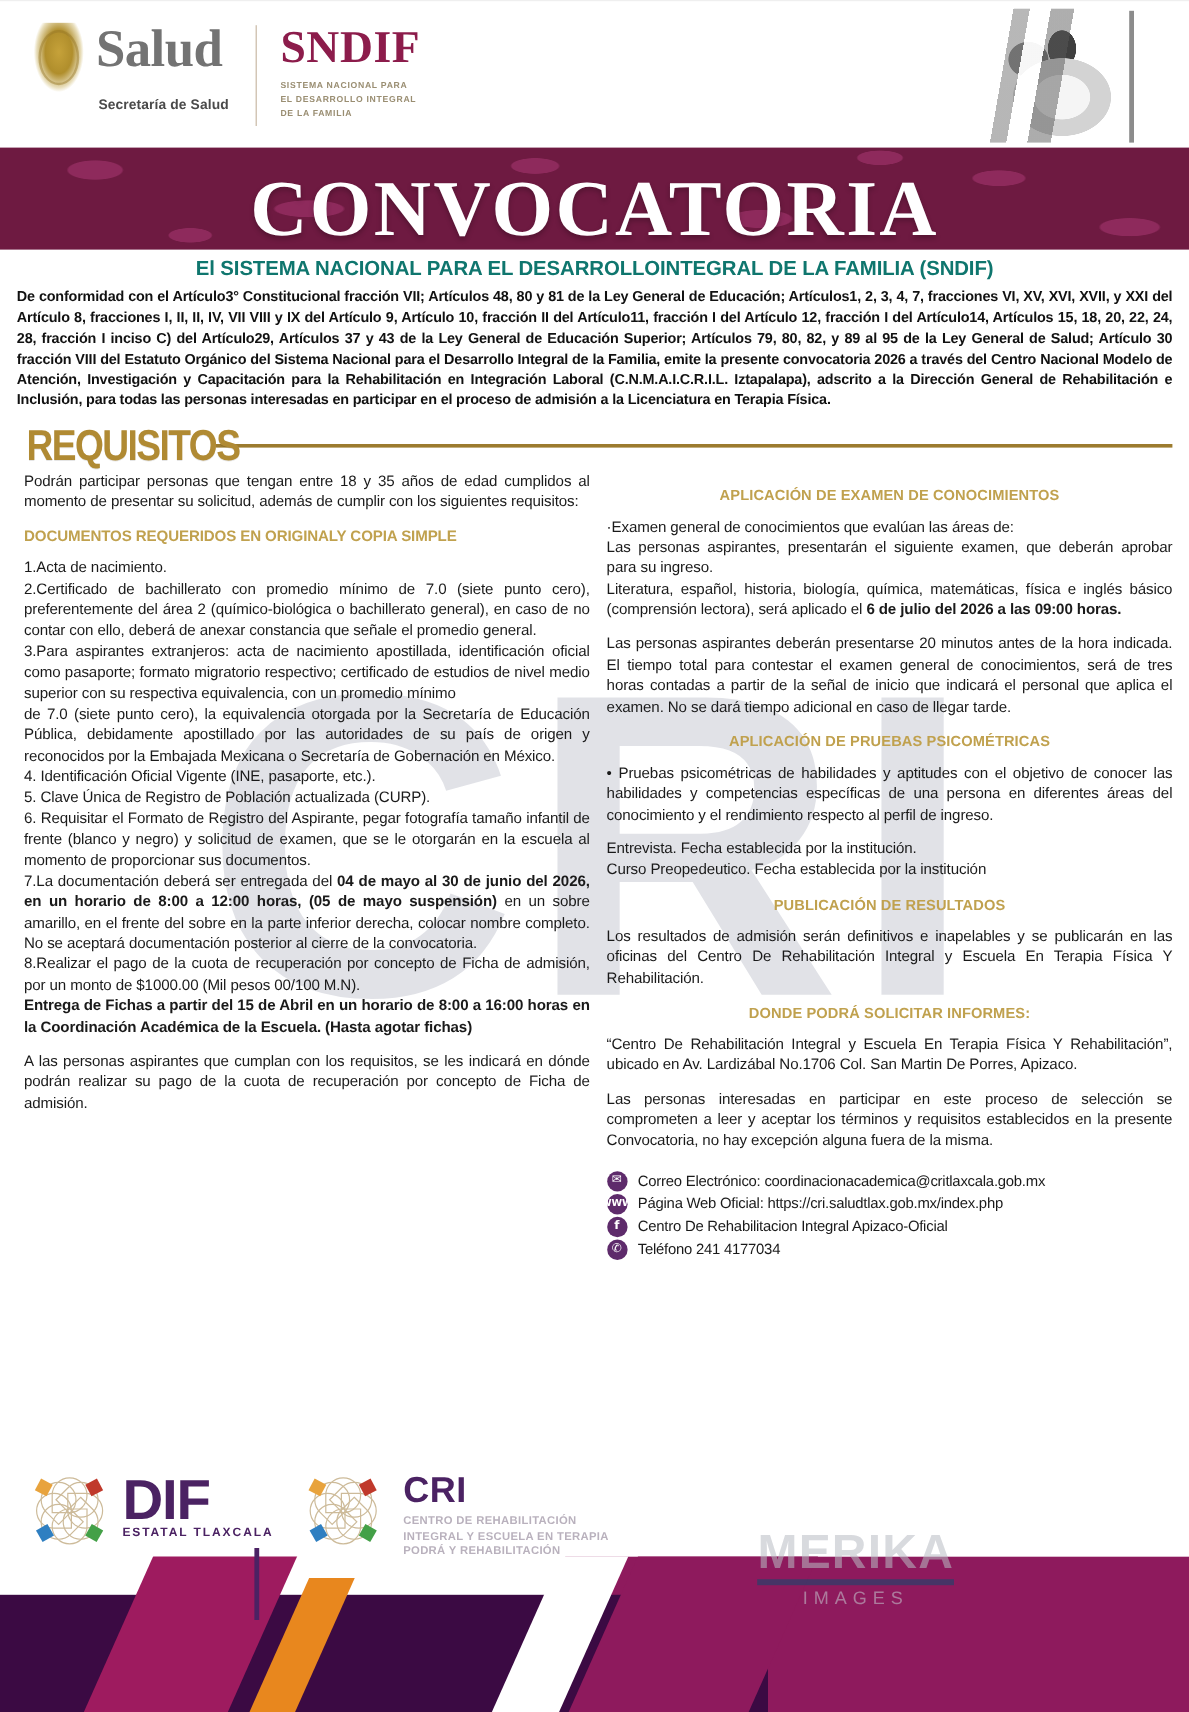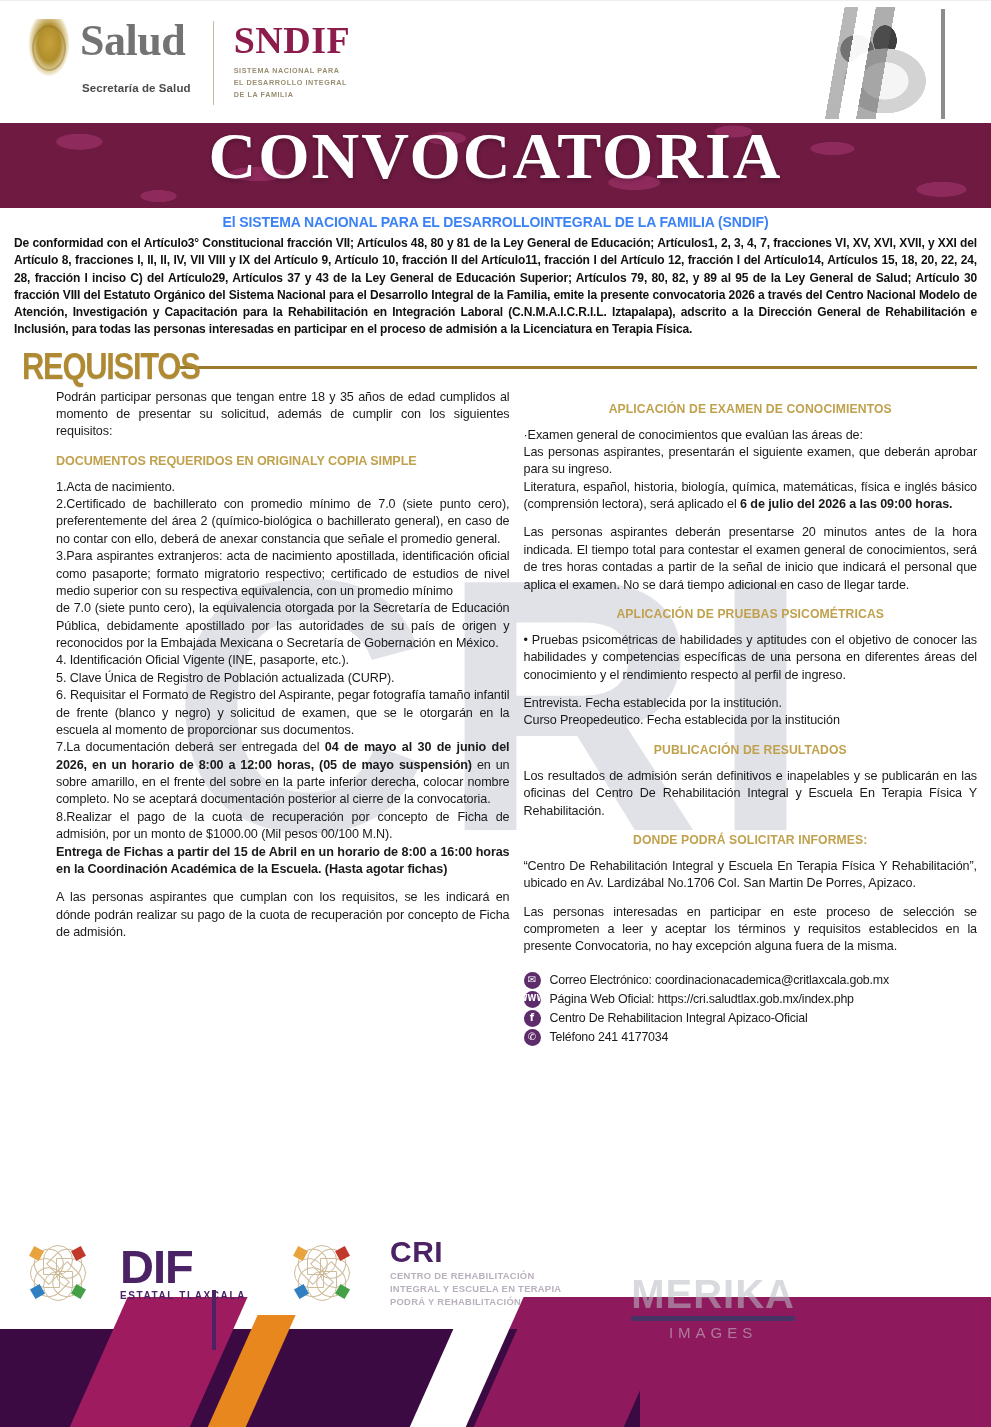--- a/index.html
+++ b/index.html
@@ -85,35 +85,35 @@
     background-color:#6e1a41;
     background-image:
       radial-gradient(ellipse 46px 16px at 8% 22%, #8e2a5c 0 48%, rgba(0,0,0,0) 52%),
       radial-gradient(ellipse 58px 14px at 26% 60%, #8e2a5c 0 48%, rgba(0,0,0,0) 52%),
       radial-gradient(ellipse 40px 13px at 45% 18%, #8e2a5c 0 48%, rgba(0,0,0,0) 52%),
       radial-gradient(ellipse 52px 15px at 64% 70%, #8e2a5c 0 48%, rgba(0,0,0,0) 52%),
       radial-gradient(ellipse 44px 13px at 84% 30%, #8e2a5c 0 48%, rgba(0,0,0,0) 52%),
       radial-gradient(ellipse 50px 15px at 95% 78%, #8e2a5c 0 48%, rgba(0,0,0,0) 52%),
       radial-gradient(ellipse 36px 12px at 16% 86%, #8e2a5c 0 48%, rgba(0,0,0,0) 52%),
       radial-gradient(ellipse 38px 12px at 74% 10%, #8e2a5c 0 48%, rgba(0,0,0,0) 52%);
-    display:flex; align-items:flex-start; justify-content:center;
+    display:flex; align-items:flex-end; justify-content:center;
     overflow:hidden;
   }
   #convocatoria {
     font-family:"Liberation Serif", serif;
     font-size:66px; font-weight:bold; color:#ffffff;
     letter-spacing:2px; line-height:1;
     text-shadow:0 2px 4px rgba(0,0,0,.25);
     white-space:nowrap;
   }
 
   
   #preamble { position:relative; z-index:3; padding:6px 14px 4px 14px; }
   #preamble-title {
-    text-align:center; font-size:14px; font-weight:bold; color:#3b82f6;
+    text-align:center; font-size:17px; font-weight:bold; color:#0f766e;
     letter-spacing:-.1px; margin-bottom:5px;
   }
   #preamble-body {
     text-align:justify; text-justify:inter-word;
     font-size:12px; font-weight:bold; color:#111;
     line-height:1.44; letter-spacing:-.15px;
   }
 
   
   #requisitos-bar {
@@ -128,21 +128,20 @@
     line-height:1; white-space:nowrap;
     text-shadow:0 1px 0 rgba(0,0,0,.10);
   }
   #requisitos-rule { flex:1; height:3px; background:#9c7b2e; margin-left:-48px; margin-top:2px; }
 
   
   #columns {
     position:relative; z-index:3;
     display:flex; gap:14px;
     padding:2px 14px 0 20px;
-    margin-left:36px;
   }
   .col { width:50%; }
   .col p {
     margin:0 0 0 0;
     text-align:justify; text-justify:inter-word;
     font-size:12.6px; color:#1a1a1a; line-height:1.38;
     letter-spacing:-.1px;
   }
   .col p.gap { margin-top:11px; }
   .col b { font-weight:bold; }
@@ -164,21 +163,21 @@
     background:#5e2b6b; color:#fff;
     display:flex; align-items:center; justify-content:center;
     font-size:10px; font-weight:bold; line-height:1;
     font-family:"DejaVu Sans", sans-serif;
   }
   .contact-text { font-size:12.4px; color:#1a1a1a; letter-spacing:-.2px; }
 
   
   #footer-logos {
     position:absolute; left:0; top:1228px; width:991px; height:90px;
-    z-index:4; display:flex; align-items:center; padding-left:24px; gap:32px;
+    z-index:4; display:flex; align-items:flex-start; padding-left:24px; gap:14px;
   }
   .flower {
     width:68px; height:62px; flex:none; position:relative;
   }
   .flower span {
     position:absolute; left:50%; top:50%; width:30px; height:30px;
     margin:-15px 0 0 -15px; border:1.6px solid #cdbb9a; border-radius:50% 50% 50% 0;
   }
   .flower span:nth-child(1){transform:rotate(0deg) translate(0,-13px)}
   .flower span:nth-child(2){transform:rotate(45deg) translate(0,-13px)}

